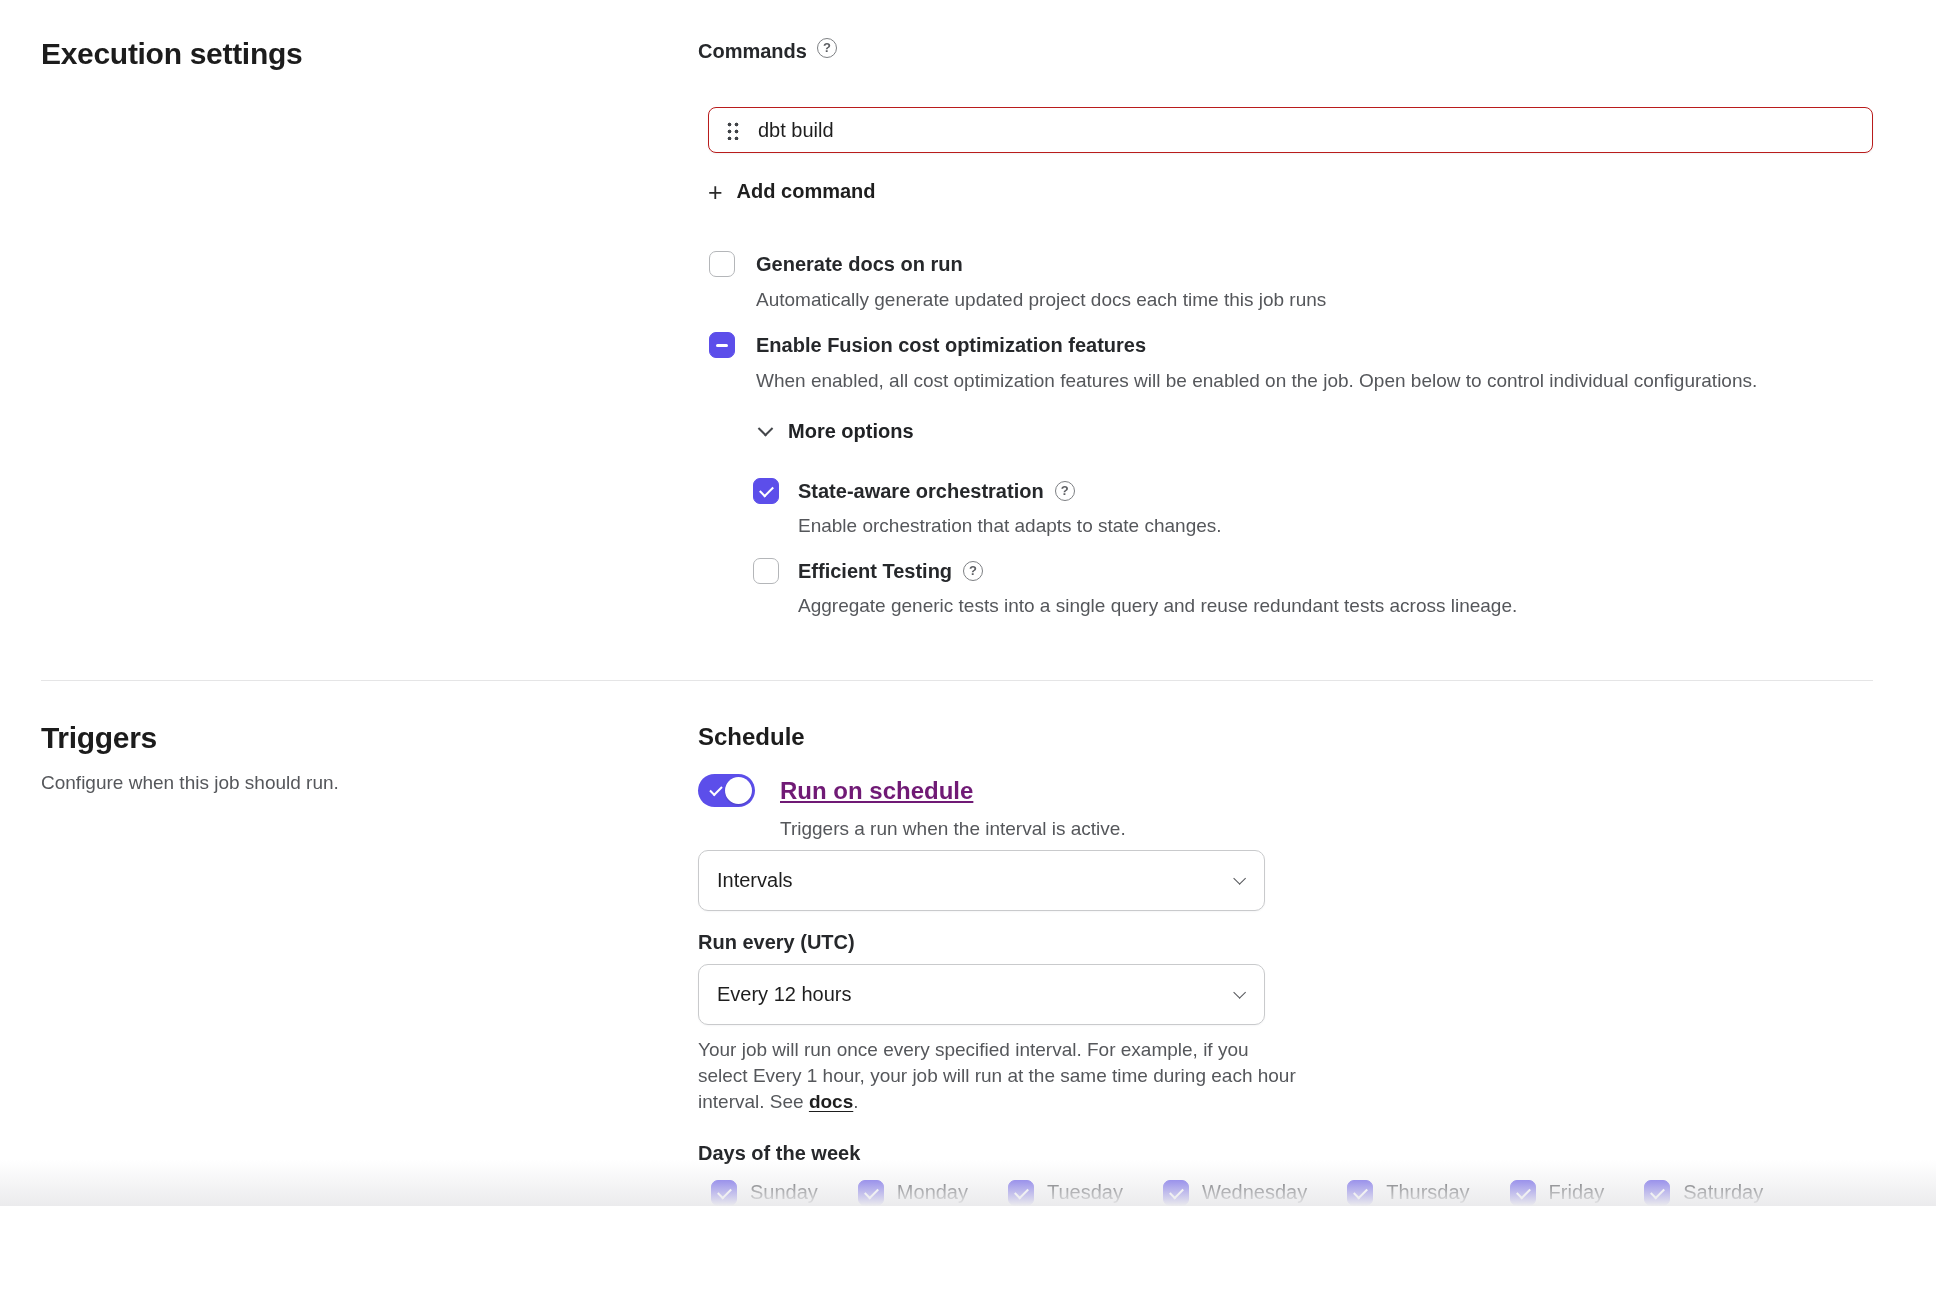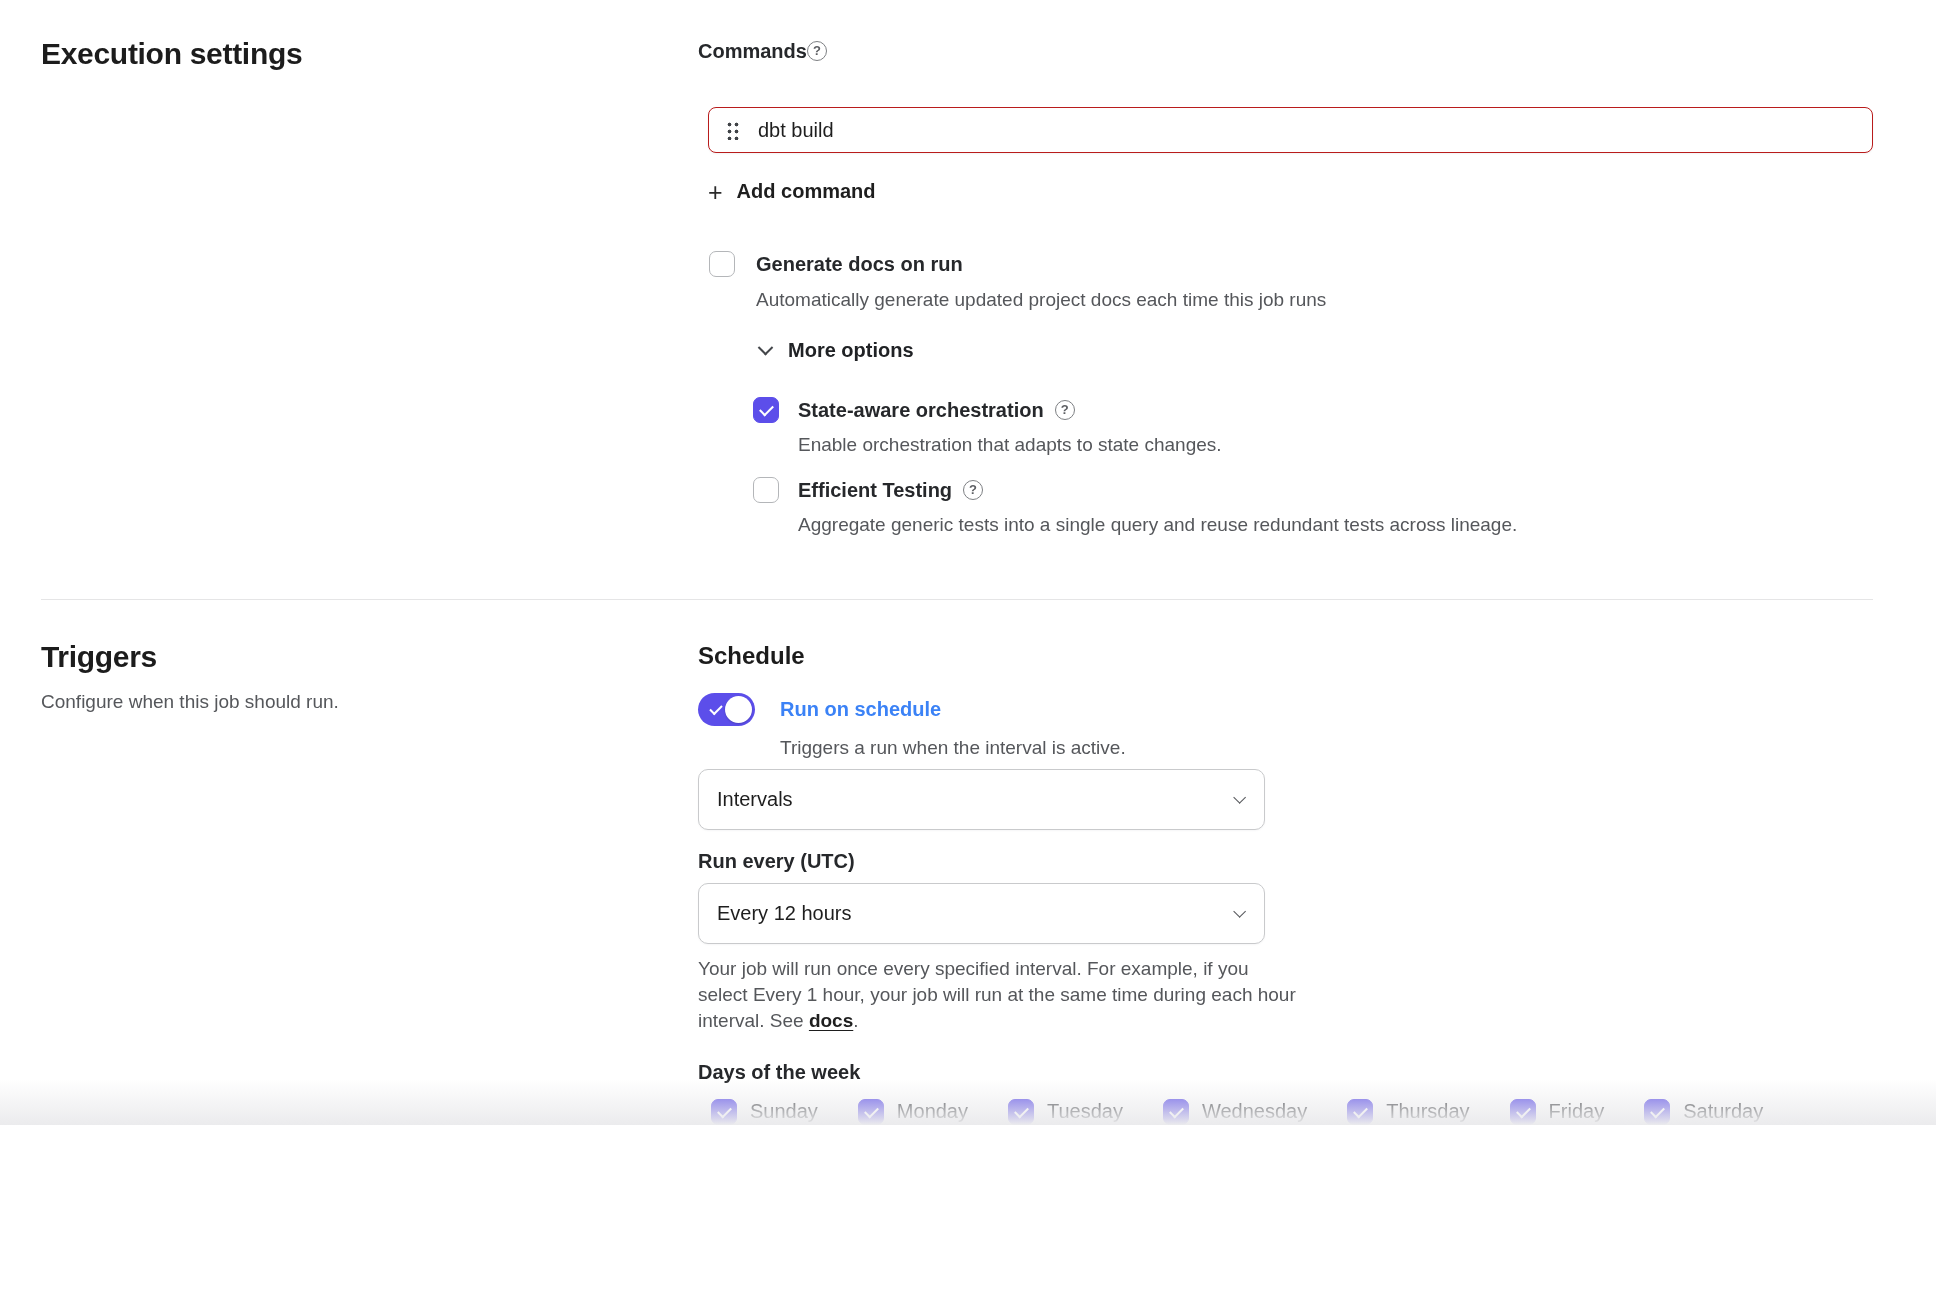--- a/index.html
+++ b/index.html
@@ -8,21 +8,21 @@
     -webkit-font-smoothing:antialiased; }
   .page { padding:38px 63px 0 41px; position:relative; }
   .section { display:flex; }
   .col-left { width:657px; flex-shrink:0; }
   .col-right { flex:1; min-width:0; }
   h1 { font-size:30px; font-weight:700; color:#1c1c1c; letter-spacing:-0.3px; line-height:32px; }
   .left-sub { margin-top:17px; font-size:19px; color:#55575b; line-height:24px; }
   .divider { border:none; border-top:1px solid #e5e5e6; margin:62px 0 41px 0; }
 
   
-  .field-label-row { display:flex; align-items:center; gap:0; font-size:20px; font-weight:600; color:#26282b; line-height:26px; }
+  .field-label-row { display:flex; gap:10px; font-size:20px; font-weight:600; color:#26282b; line-height:26px; }
   .help-icon { display:inline-flex; align-items:center; justify-content:center;
     width:20px; height:20px; border:1.5px solid #7d7f83; border-radius:50%;
     font-size:13px; font-weight:600; color:#5c5e62; flex-shrink:0; }
 
   
   .cmd-input { margin:43px 0 0 10px; height:46px; border:1px solid #b91c1c; border-radius:8px;
     background:#fff; display:flex; align-items:center; padding:0 17px; gap:19px;
     box-shadow:0 1px 2px rgba(16,24,40,.05); }
   .drag-handle { width:13px; height:20px;
     background-image:radial-gradient(circle, #404347 1.8px, transparent 2.1px);
@@ -64,21 +64,21 @@
 
   
   .h2 { font-size:24px; font-weight:600; color:#1c1c1c; line-height:30px; }
   .toggle-row { margin-top:22px; display:flex; gap:25px; align-items:flex-start; }
   .toggle { width:57px; height:33px; border-radius:17px; background:#5c4eea; position:relative;
     flex-shrink:0; cursor:pointer; }
   .toggle::before { content:""; position:absolute; left:12px; top:12px; width:10px; height:5px;
     border-left:2px solid #fff; border-bottom:2px solid #fff; transform:rotate(-45deg); }
   .toggle .knob { position:absolute; top:3px; right:3px; width:27px; height:27px;
     border-radius:50%; background:#fff; box-shadow:0 1px 2px rgba(0,0,0,.18); }
-  .toggle-label { font-size:20px; font-weight:600; color:#3b82f6; line-height:33px; cursor:pointer; }
+  .toggle-label { font-size:24px; font-weight:600; color:#701a75; line-height:33px; cursor:pointer;text-decoration:underline; }
   .toggle-desc { margin-top:10px; font-size:19px; color:#55575b; line-height:24px; }
 
   .sel-label { margin-top:19px; font-size:20px; font-weight:600; color:#26282b; line-height:25px; }
   .select { margin-top:9px; width:567px; height:61px; border:1px solid #c9cacc; border-radius:10px;
     background:#fff; display:flex; align-items:center; justify-content:space-between;
     padding:0 22px 0 18px; cursor:pointer; box-shadow:0 1px 2px rgba(16,24,40,.04); }
   .select-value { font-size:20px; color:#1e1e1e; }
   .sel-chev { width:9px; height:9px; border-right:1.8px solid #55575b; border-bottom:1.8px solid #55575b;
     transform:rotate(45deg) translateY(-3px); }
 
@@ -122,20 +122,27 @@
       
       <div class="cb-row mt-first">
         <span class="checkbox" data-state="unchecked"></span>
         <div class="cb-body">
           <div class="cb-label">Generate docs on run</div>
           <div class="cb-desc">Automatically generate updated project docs each time this job runs</div>
         </div>
       </div>
 
       
+      <div class="cb-row mt-row">
+        <span class="checkbox" data-state="indeterminate"></span>
+        <div class="cb-body">
+          <div class="cb-label">Enable Fusion cost optimization features</div>
+          <div class="cb-desc">When enabled, all cost optimization features will be enabled on the job. Open below to control individual configurations.</div>
+        </div>
+      </div>
 
       <button class="more-options">
         <span class="chev-down"></span>
         <span>More options</span>
       </button>
 
       <div class="sub">
 
         <div class="cb-row mt-sub-first">
           <span class="checkbox" data-state="checked"></span>

